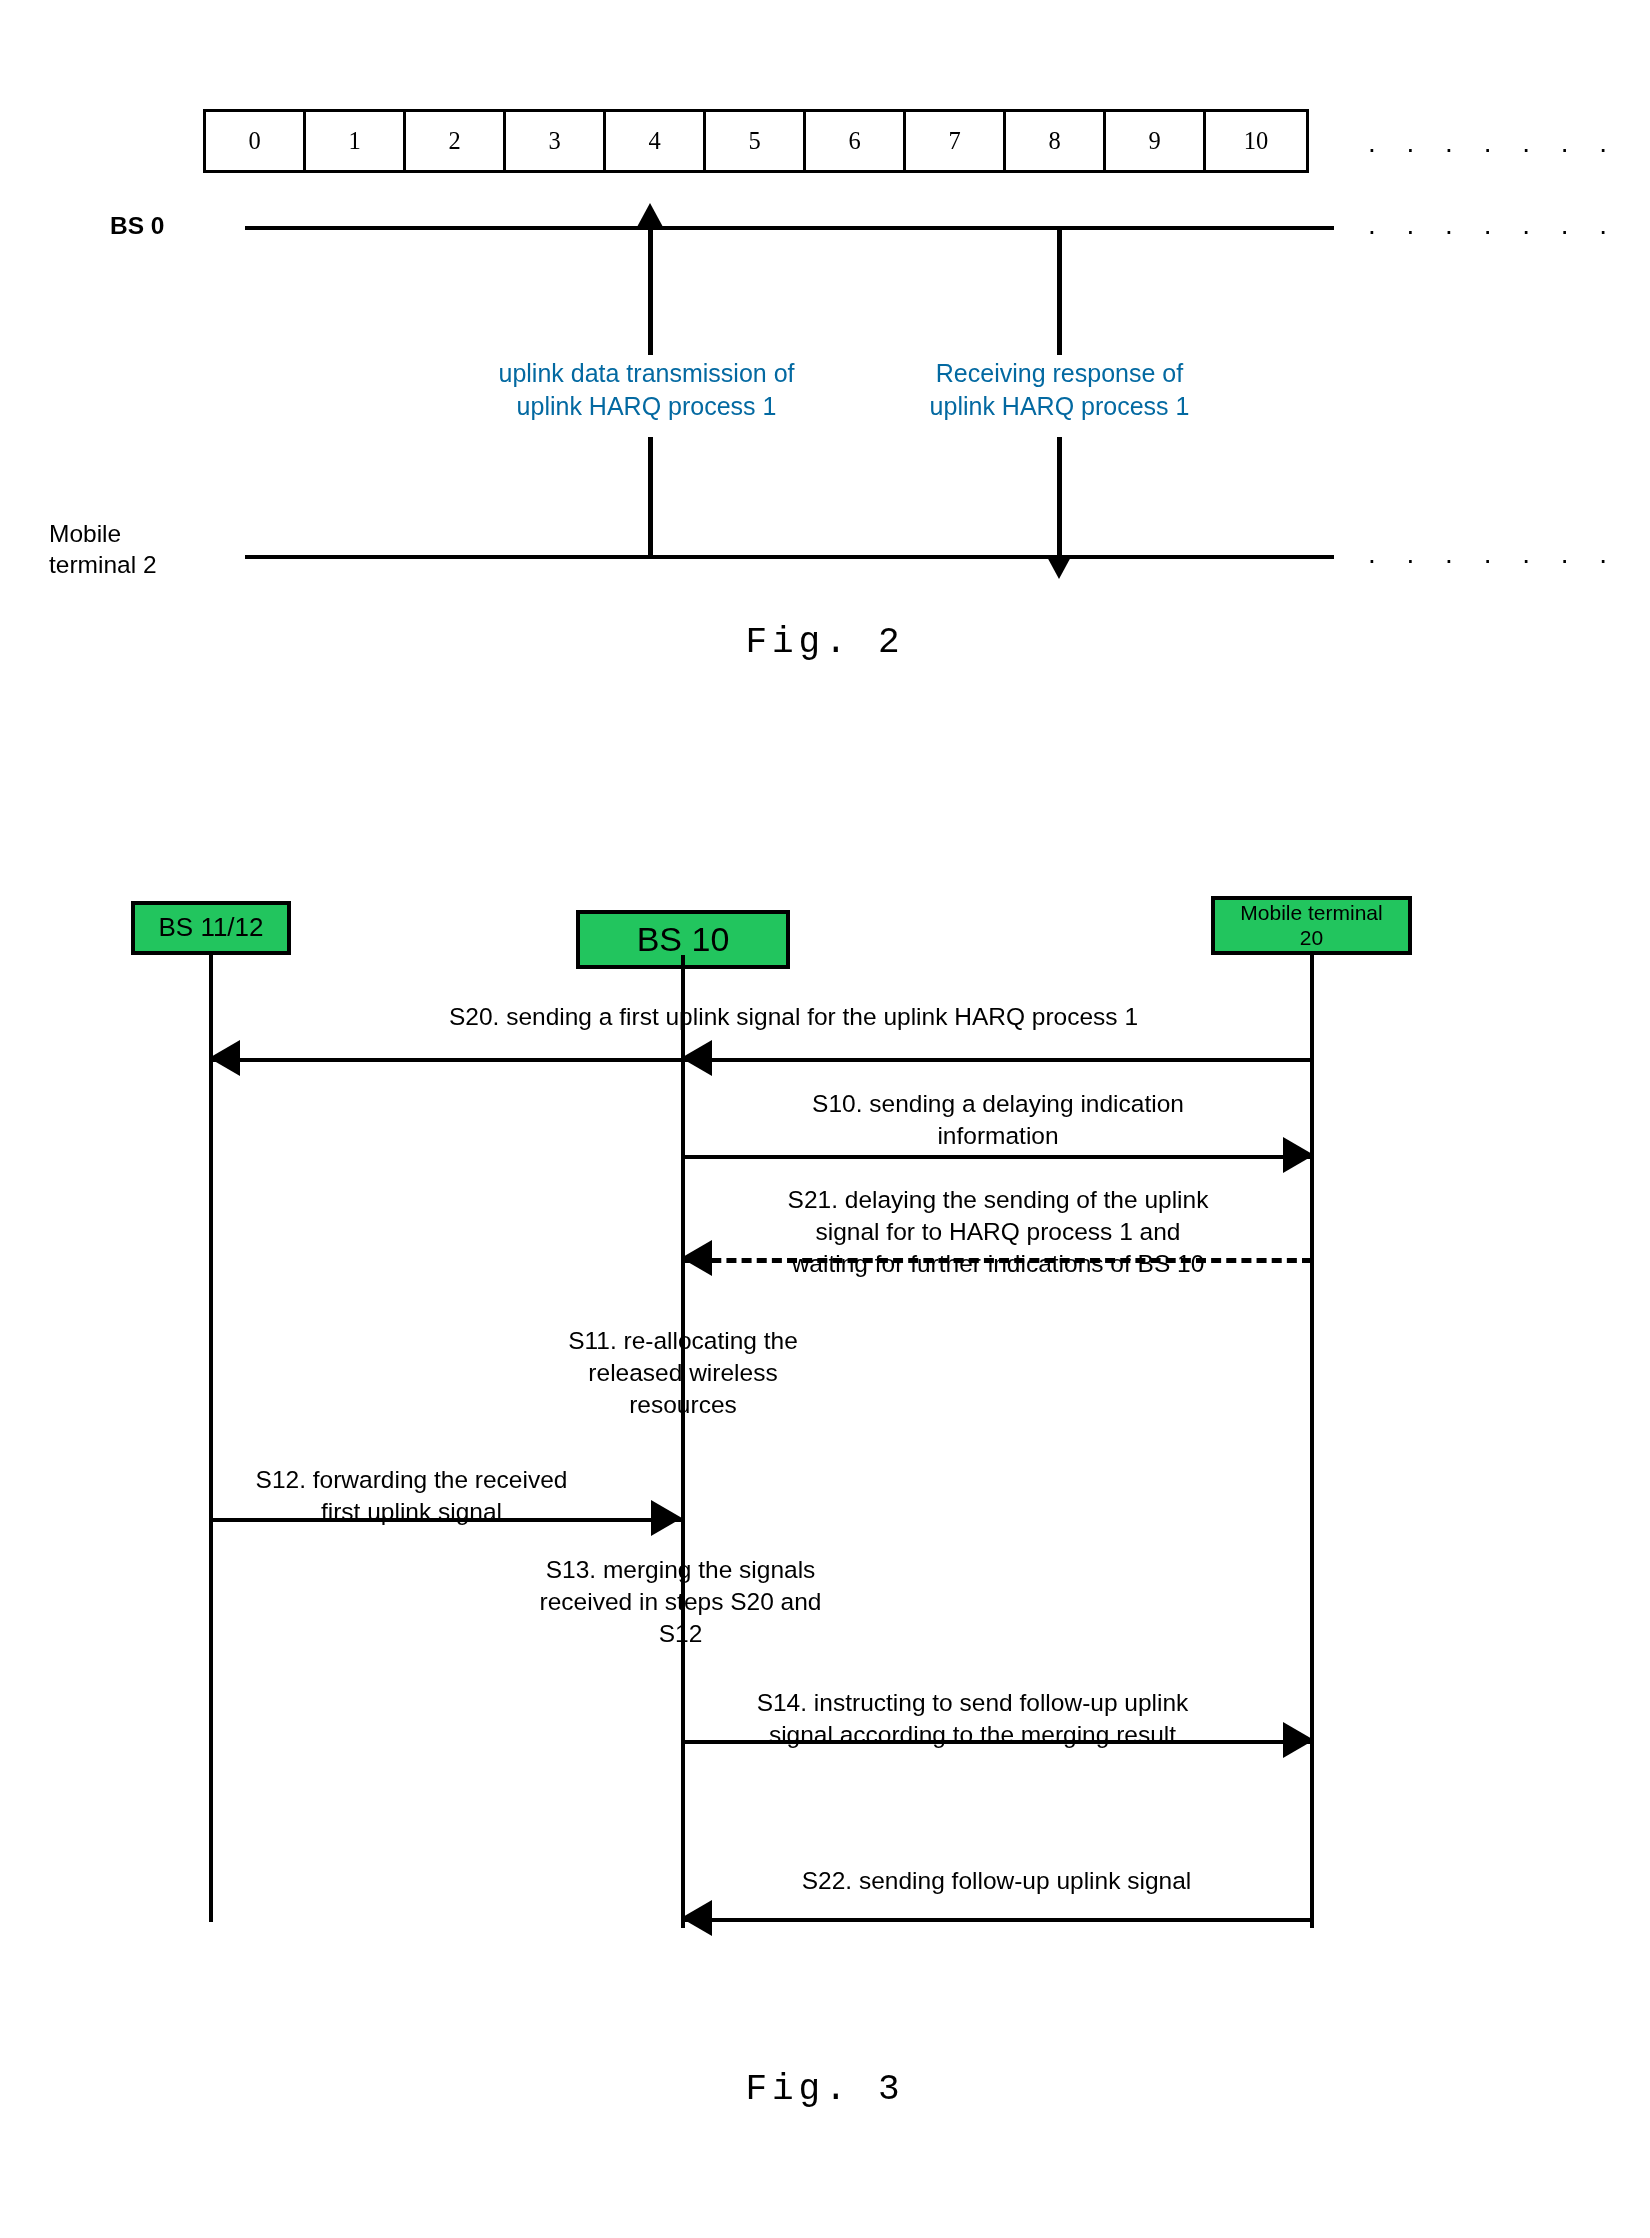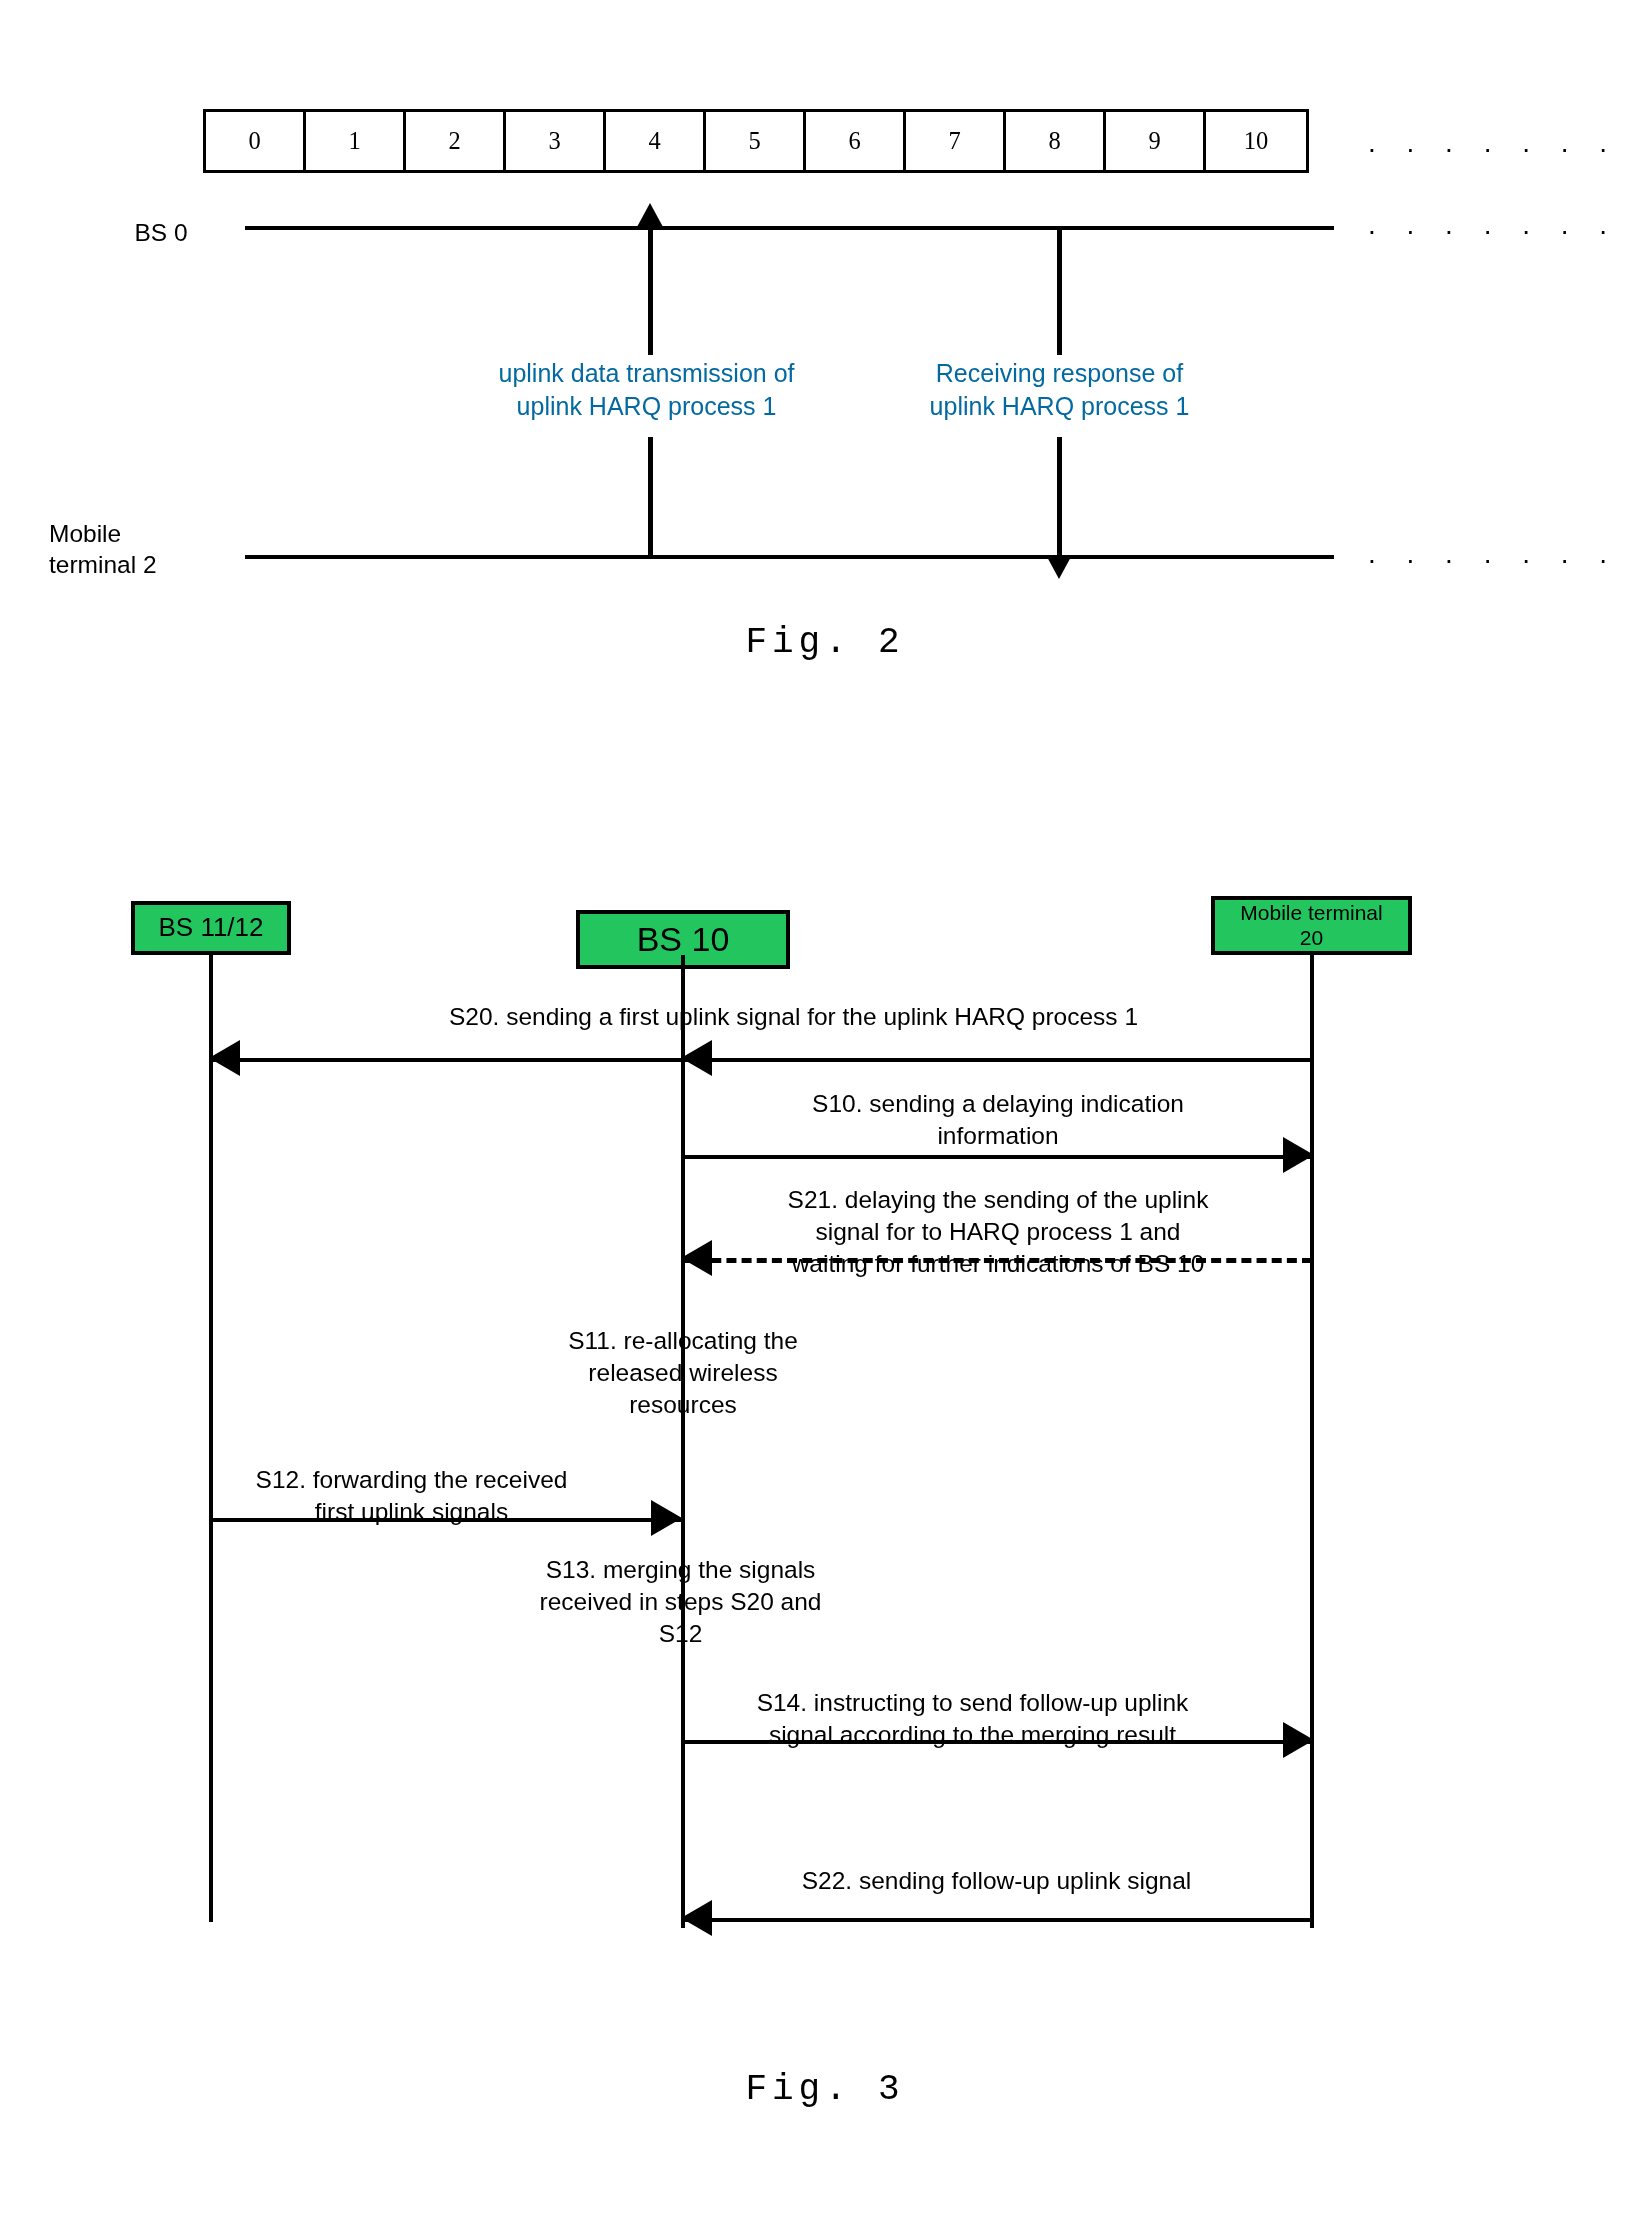--- a/index.html
+++ b/index.html
@@ -73,21 +73,21 @@
   }
   #bs0-line { top: 226px; }
   #mt2-line { top: 555px; }
 
   .side-label {
     position: absolute;
     font-size: 24.5px;
     line-height: 1.25;
     color: #000;
   }
-  #label-bs0 { left: 65px; top: 218px; width: 147px; text-align: center; padding-left: 45px; box-sizing: border-box; }
+  #label-bs0 { left: 65px; top: 211px; width: 147px; text-align: left; padding-left: 45px; box-sizing: border-box; font-weight: bold; }
   #label-mt2 { left: 49px; top: 519px; width: 180px; }
 
   
   .varrow {
     position: absolute;
     width: 4.9px;
     background: #000;
   }
   .varrow .head {
     position: absolute;
@@ -308,21 +308,21 @@
 signal for to HARQ process 1 and
 waiting for further indications of BS 10</div>
     <div class="msg-line dashed" id="s21-line"></div>
     <div class="arrowhead left" id="s21-head"></div>
 
     <div class="msg-label" id="s11-label">S11. re-allocating the
 released wireless
 resources</div>
 
     <div class="msg-label" id="s12-label">S12. forwarding the received
-first uplink signals</div>
+first uplink signal</div>
     <div class="msg-line" id="s12-line"></div>
     <div class="arrowhead right" id="s12-head"></div>
 
     <div class="msg-label" id="s13-label">S13. merging the signals
 received in steps S20 and
 S12</div>
 
     <div class="msg-label" id="s14-label">S14. instructing to send follow-up uplink
 signal according to the merging result</div>
     <div class="msg-line" id="s14-line"></div>

